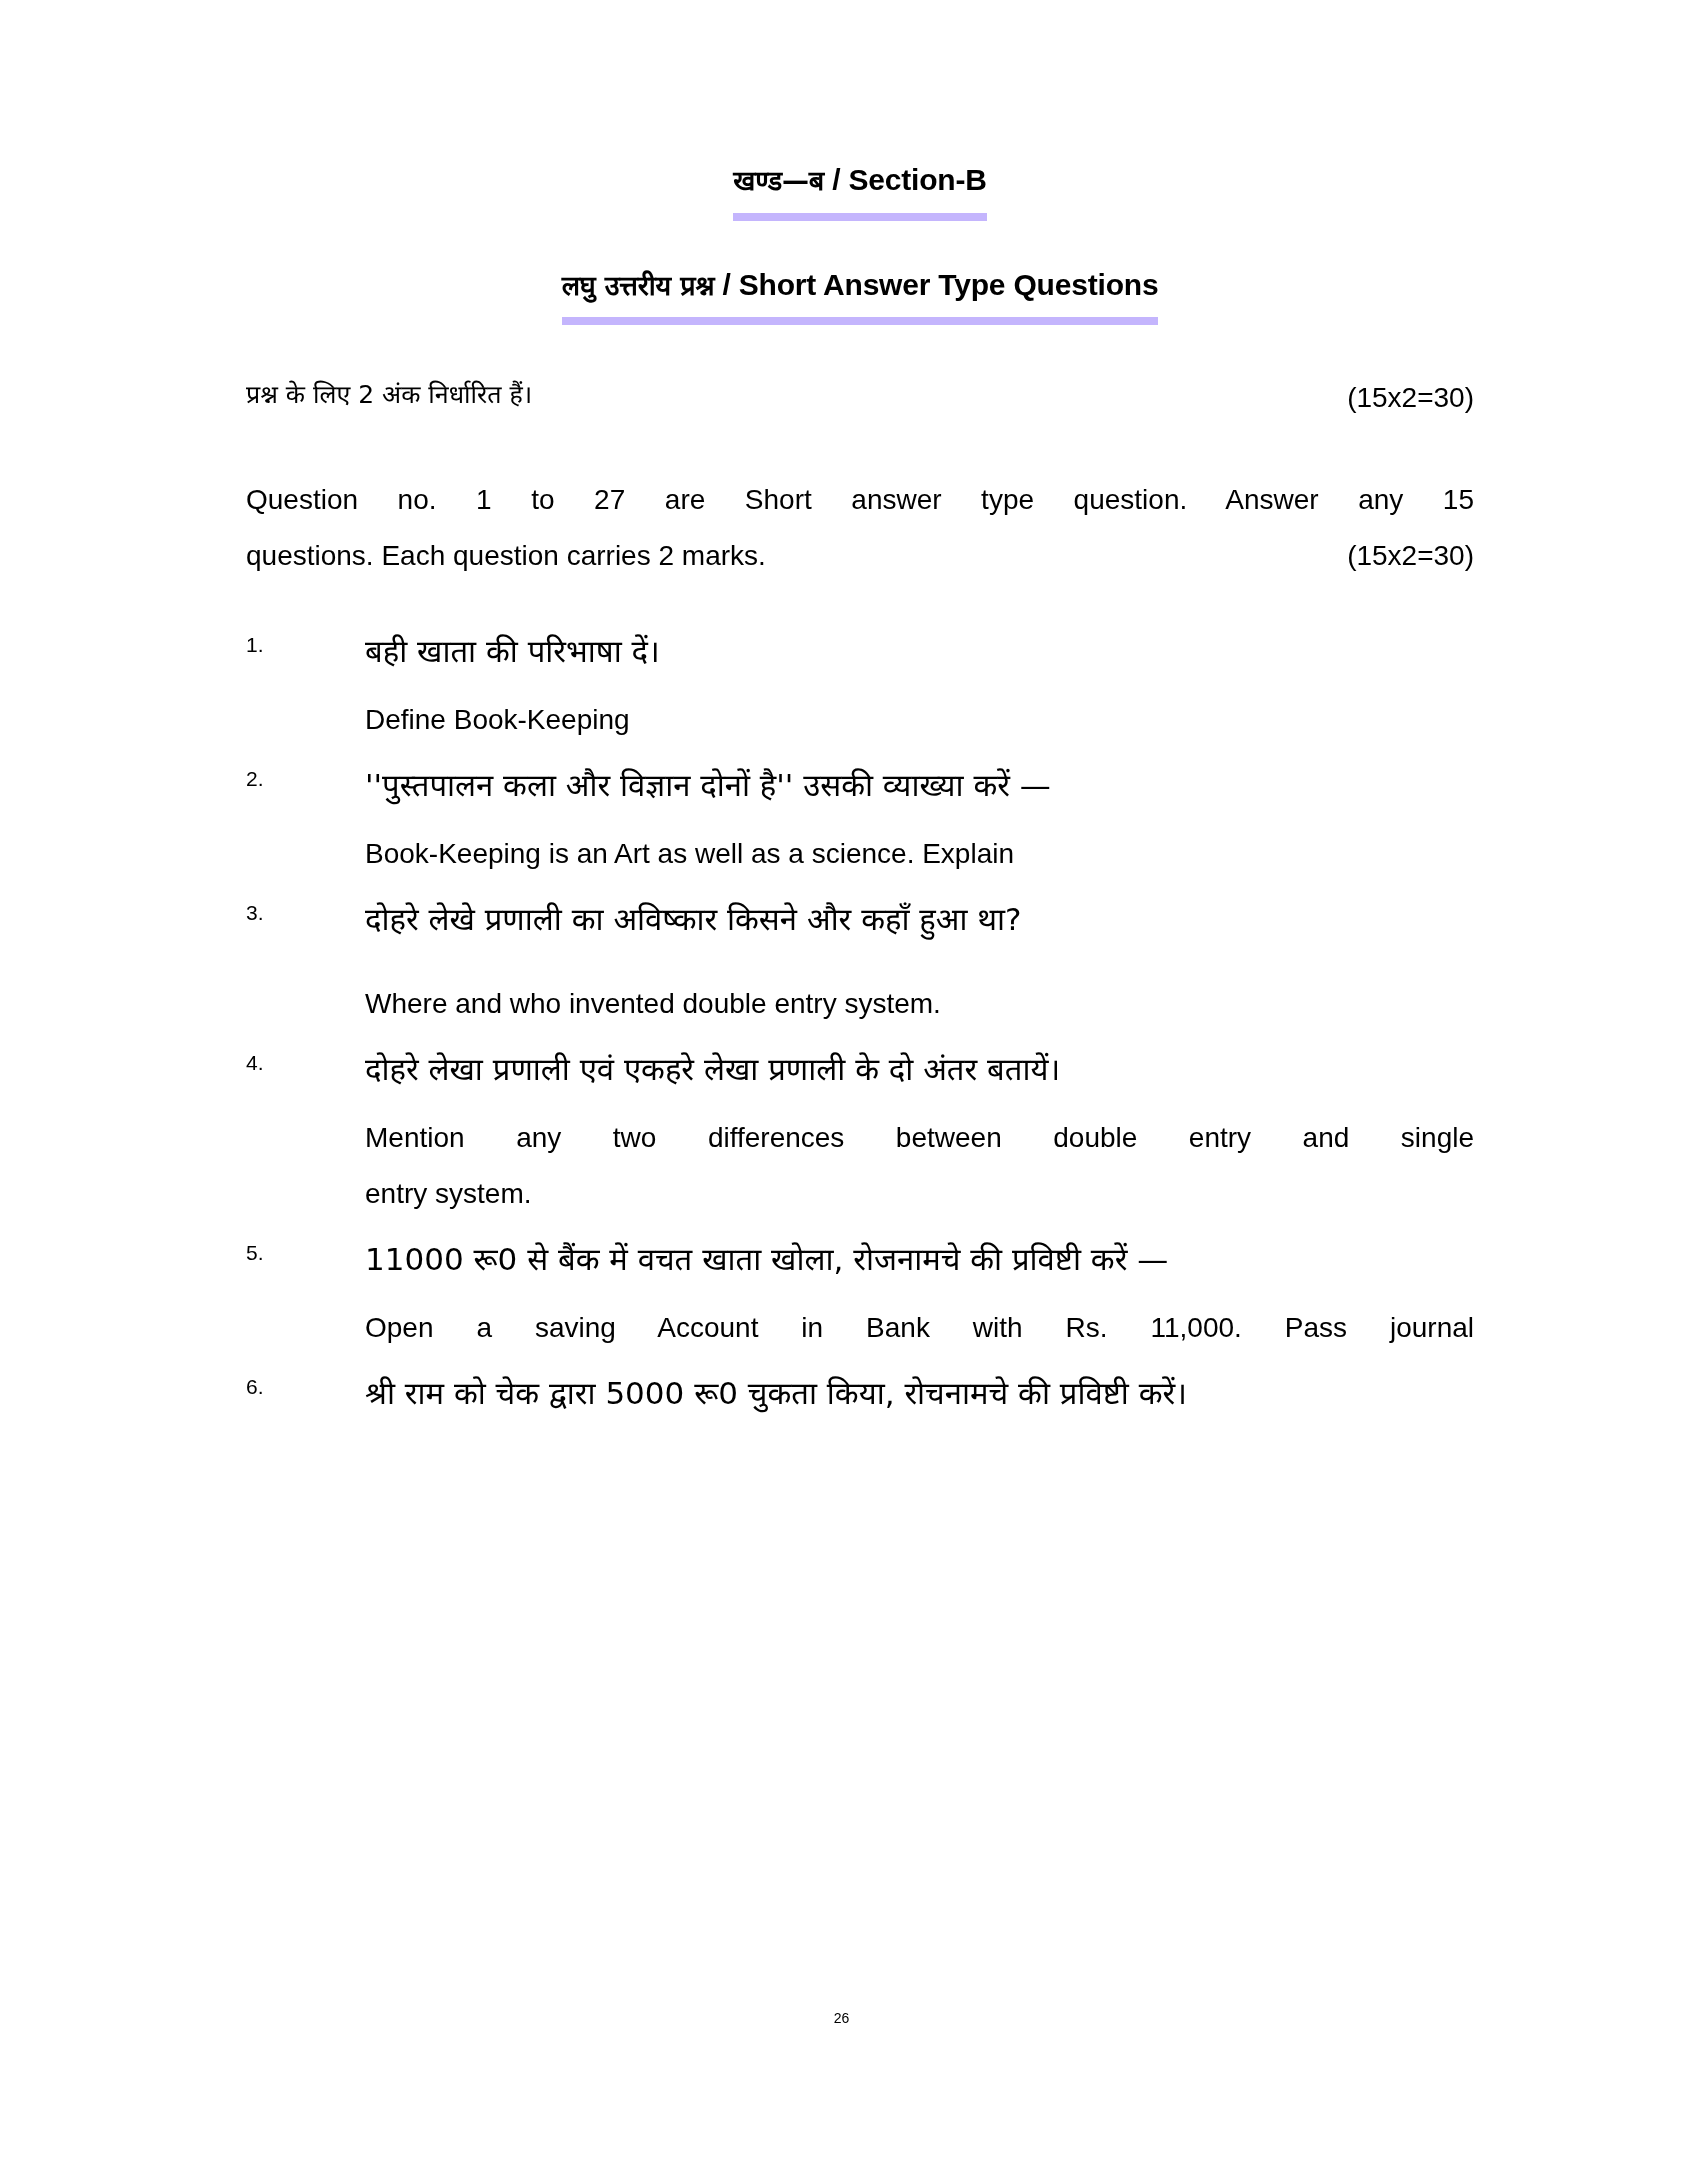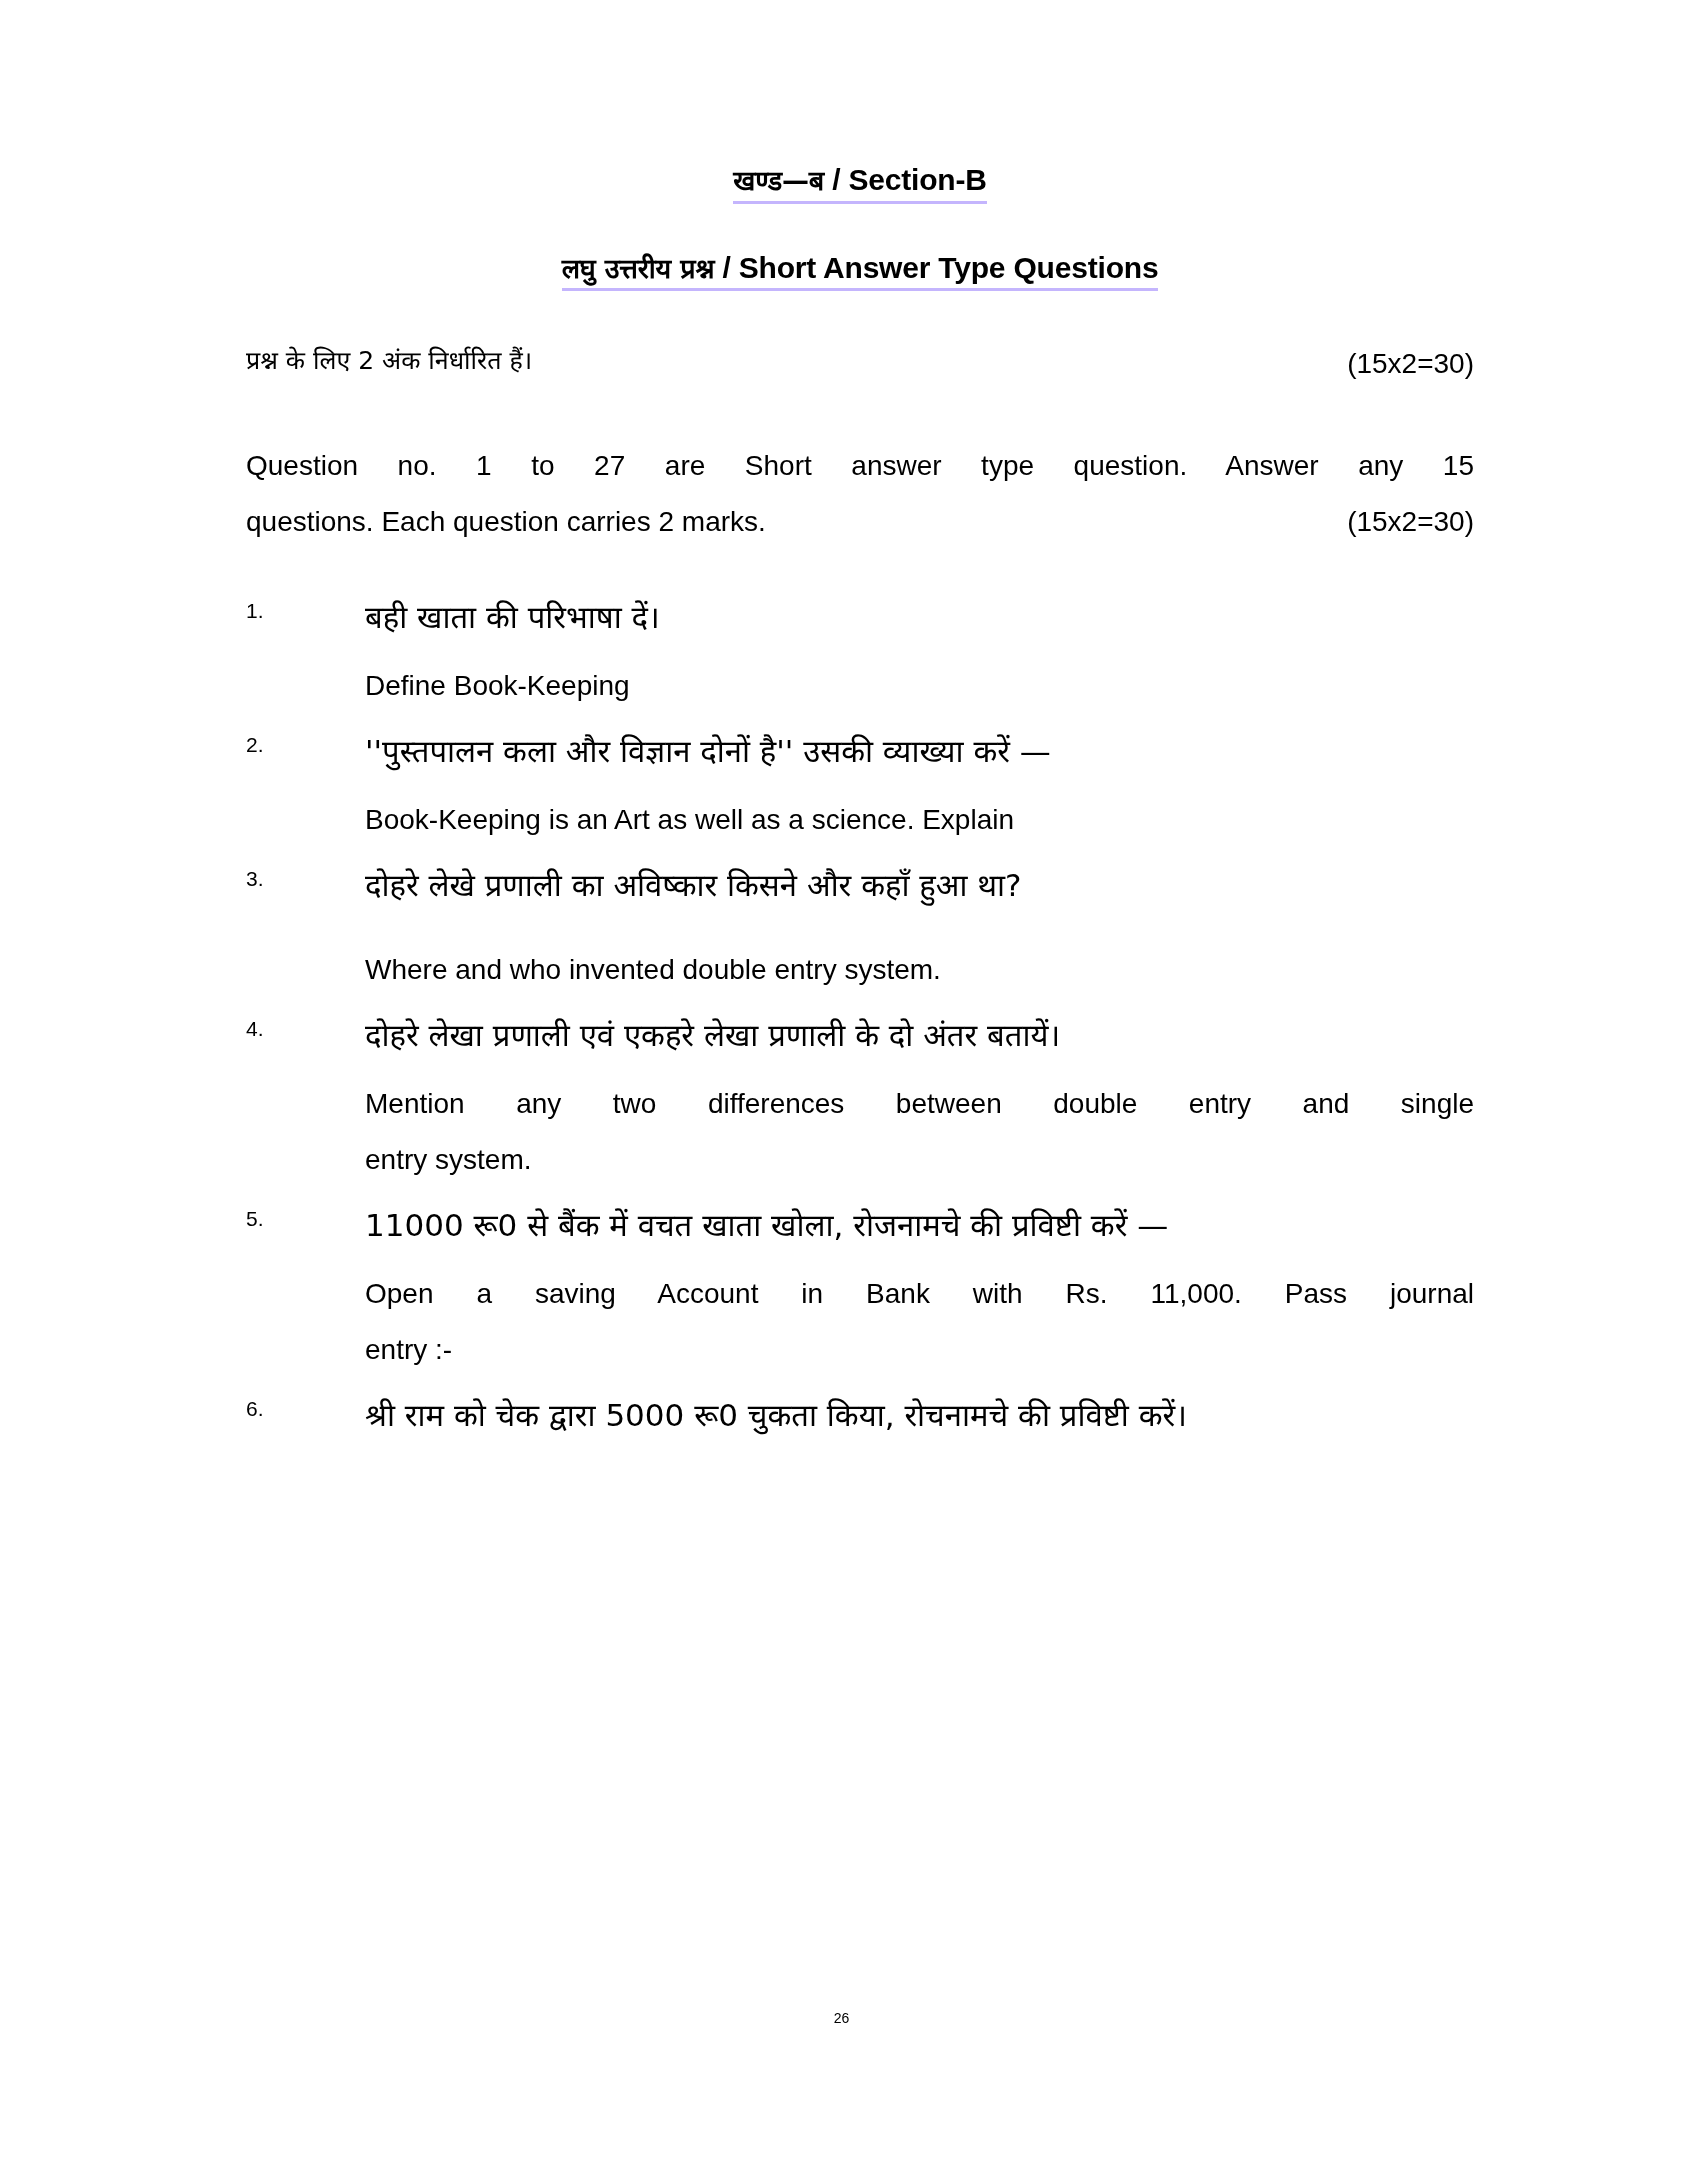--- a/index.html
+++ b/index.html
@@ -26,22 +26,22 @@
 
   
   .heading-row {
     text-align: center;
   }
   .heading {
     display: inline-block;
     font-size: 30px;
     font-weight: bold;
     letter-spacing: -0.2px;
-    border-bottom: 3px solid #c4b5fd;
-    padding-bottom: 2px;
+    border-bottom: 8px solid #c4b5fd;
+    padding-bottom: 14px;
     line-height: 1.25;
   }
   .heading .hindi {
     font-family: "DejaVu Sans", sans-serif;
     font-weight: bold;
     font-size: 27px;
   }
   .heading .sep {
     font-weight: bold;
   }
@@ -197,21 +197,20 @@
           <span class="q-line english">entry system.</span>
         </div>
       </div>
 
       <div class="q-item">
         <span class="q-num">5.</span>
         <div class="q-body">
           <span class="q-line hindi">11000 रू0 से बैंक में वचत खाता खोला, रोजनामचे की प्रविष्टी करें —</span>
           <div class="q-gap-sm"></div>
           <span class="q-line english justify">Open a saving Account in Bank with Rs. 11,000. Pass journal</span>
-          <span class="q-line english">entry :-</span>
         </div>
       </div>
 
       <div class="q-item">
         <span class="q-num">6.</span>
         <div class="q-body">
           <span class="q-line hindi">श्री राम को चेक द्वारा 5000 रू0 चुकता किया, रोचनामचे की प्रविष्टी करें।</span>
         </div>
       </div>
 

